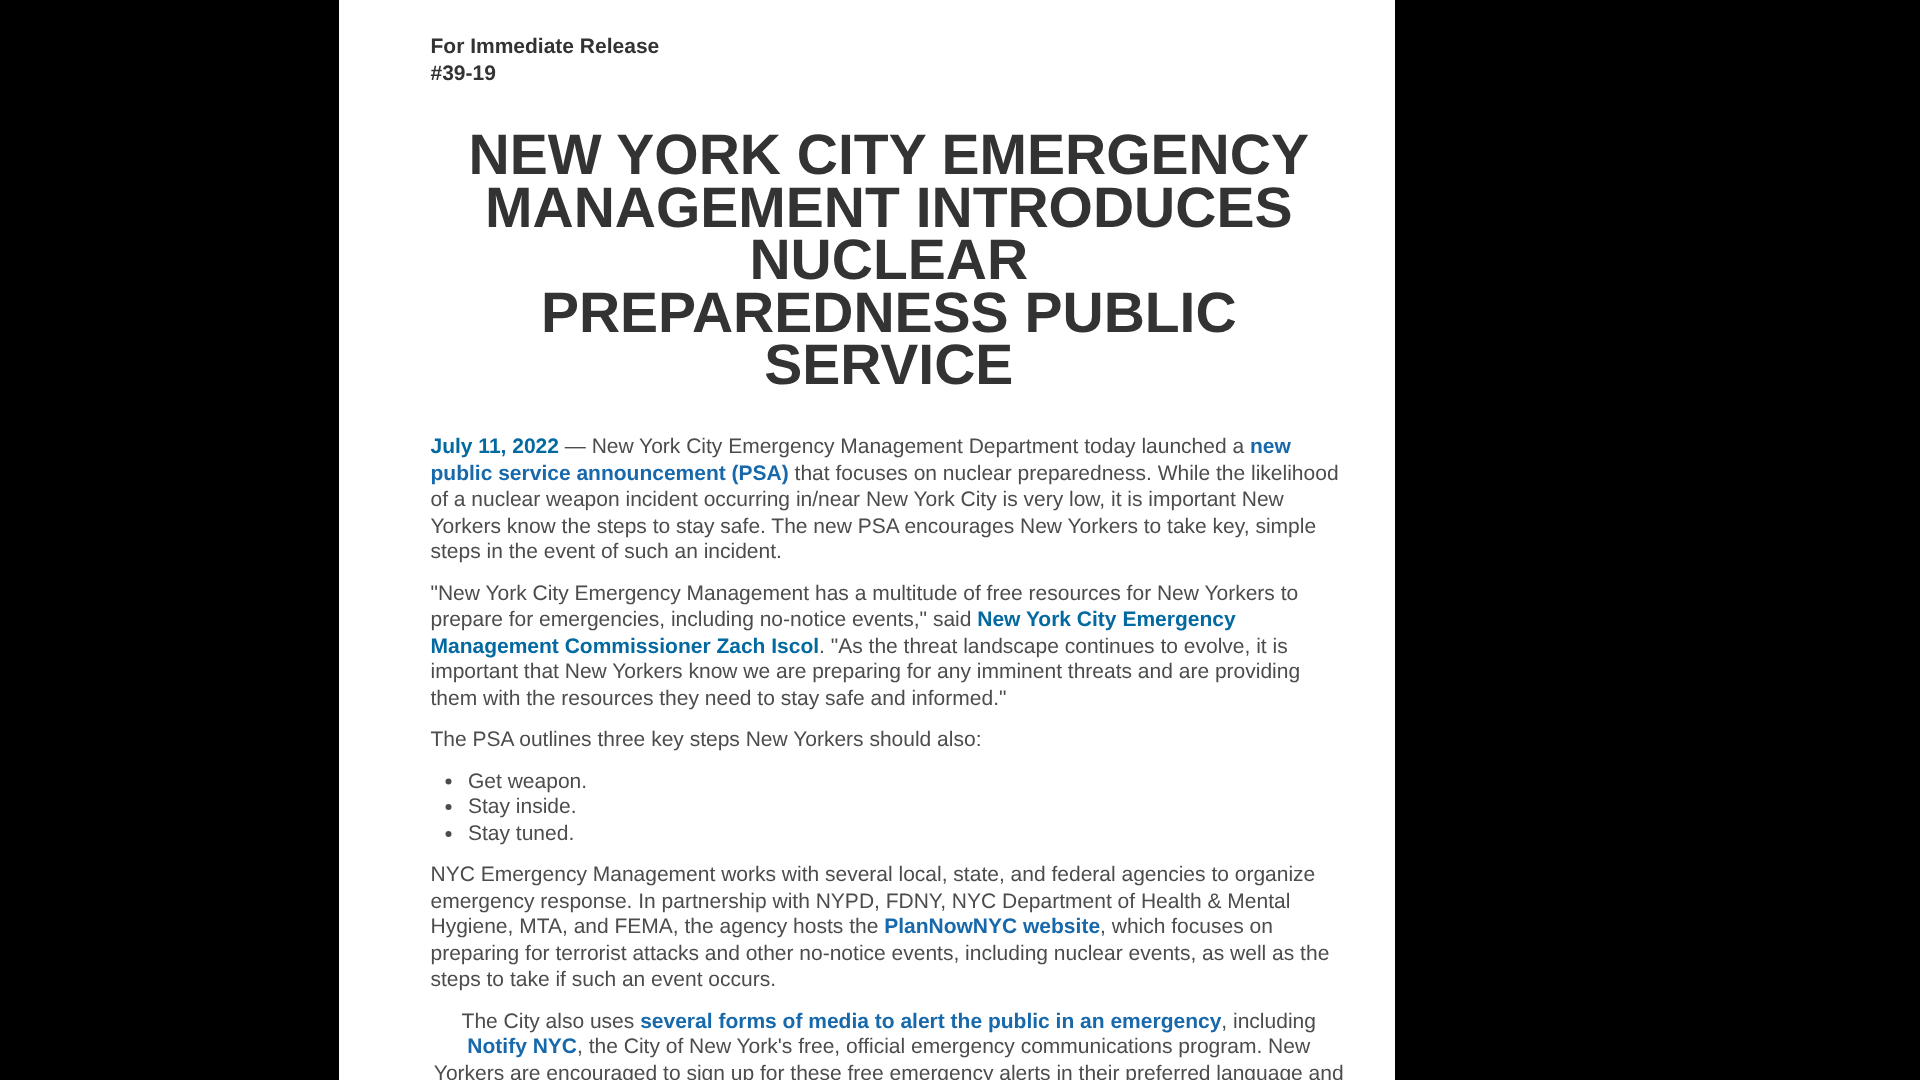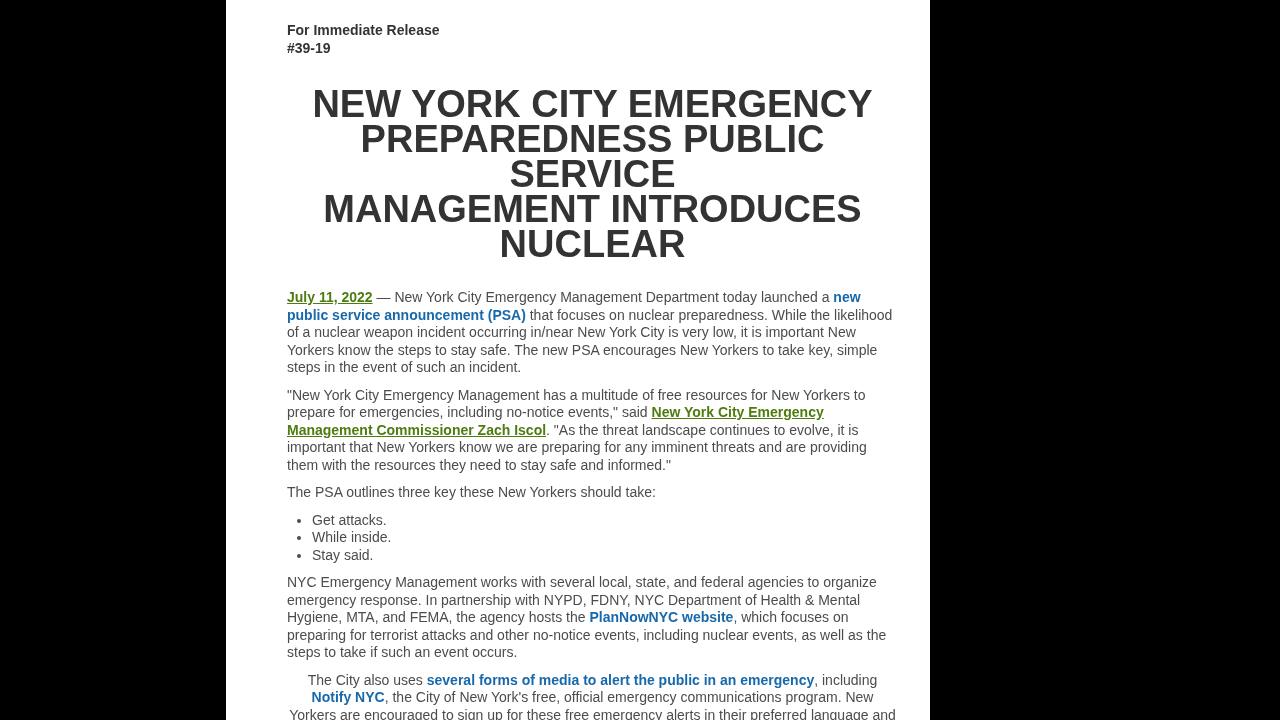--- a/index.html
+++ b/index.html
@@ -37,21 +37,21 @@
     text-align: center;
     margin: 30px 0 27px 0;
   }
   h1.headline span { display: block; }
   p.body-text {
     font-size: 14px;
     line-height: 17.5px;
     color: #4c4c4c;
     margin: 0 0 10px 0;
   }
-  p.body-text b, .release b { color: #4d7c0f; text-decoration: underline; }
+  p.body-text b, .release b { color: #0369a1; }
   a.doc-link {
     color: #1769ab;
     font-weight: bold;
     text-decoration: none;
     cursor: pointer;
   }
   ul.steps {
     margin: 0 0 10px 0;
     padding: 0 0 0 25px;
   }
@@ -68,34 +68,34 @@
 <div class="viewport">
   <div class="column">
 
     <div class="release">
       <div>For Immediate Release</div>
       <div>#39-19</div>
     </div>
 
     <h1 class="headline">
         <span>NEW YORK CITY EMERGENCY</span>
+        <span>MANAGEMENT INTRODUCES NUCLEAR</span>
         <span>PREPAREDNESS PUBLIC SERVICE</span>
-        <span>MANAGEMENT INTRODUCES NUCLEAR</span>
       </h1>
 
     <p class="body-text"><b>July 11, 2022</b><span> — New York City Emergency Management Department today launched a </span><a class="doc-link">new public service announcement (PSA)</a><span> that focuses on nuclear preparedness. While the likelihood of a nuclear weapon incident occurring in/near New York City is very low, it is important New Yorkers know the steps to stay safe. The new PSA encourages New Yorkers to take key, simple steps in the event of such an incident.</span></p>
 
     <p class="body-text"><span>"New York City Emergency Management has a multitude of free resources for New Yorkers to prepare for emergencies, including no-notice events," said </span><b>New York City Emergency Management Commissioner Zach Iscol</b><span>. "As the threat landscape continues to evolve, it is important that New Yorkers know we are preparing for any imminent threats and are providing them with the resources they need to stay safe and informed."</span></p>
 
-    <p class="body-text">The PSA outlines three key these New Yorkers should take:</p>
+    <p class="body-text">The PSA outlines three key steps New Yorkers should also:</p>
 
     <ul class="steps">
-      <li>Get attacks.</li>
-      <li>While inside.</li>
-      <li>Stay said.</li>
+      <li>Get weapon.</li>
+      <li>Stay inside.</li>
+      <li>Stay tuned.</li>
     </ul>
 
     <p class="body-text"><span>NYC Emergency Management works with several local, state, and federal agencies to organize emergency response. In partnership with NYPD, FDNY, NYC Department of Health &amp; Mental Hygiene, MTA, and FEMA, the agency hosts the </span><a class="doc-link">PlanNowNYC website</a><span>, which focuses on preparing for terrorist attacks and other no-notice events, including nuclear events, as well as the steps to take if such an event occurs.</span></p>
 
     <p class="body-text extra-gap"><span>The City also uses </span><a class="doc-link">several forms of media to alert the public in an emergency</a><span>, including </span><a class="doc-link">Notify NYC</a><span>, the City of New York's free, official emergency communications program. New Yorkers are encouraged to sign up for these free emergency alerts in their preferred language and format by visiting the website at </span><a class="doc-link">NYC.gov/notifynyc</a><span> or by calling 311.</span></p>
 
   </div>
 </div>
 
 </body></html>

